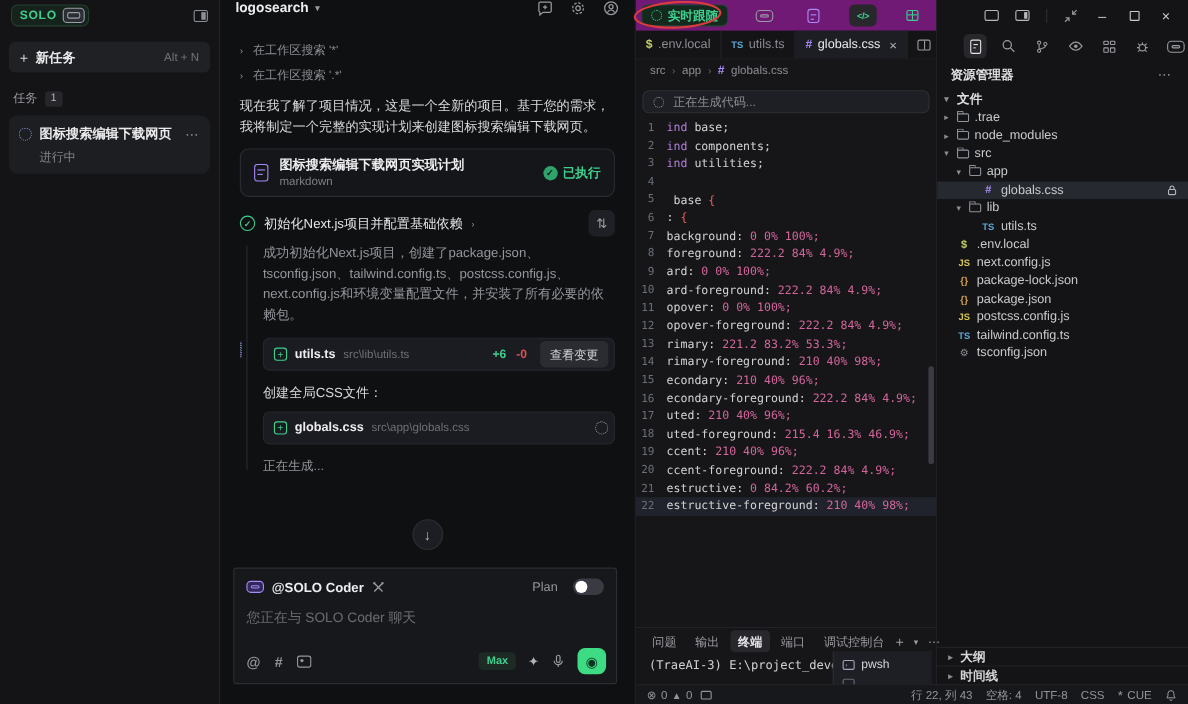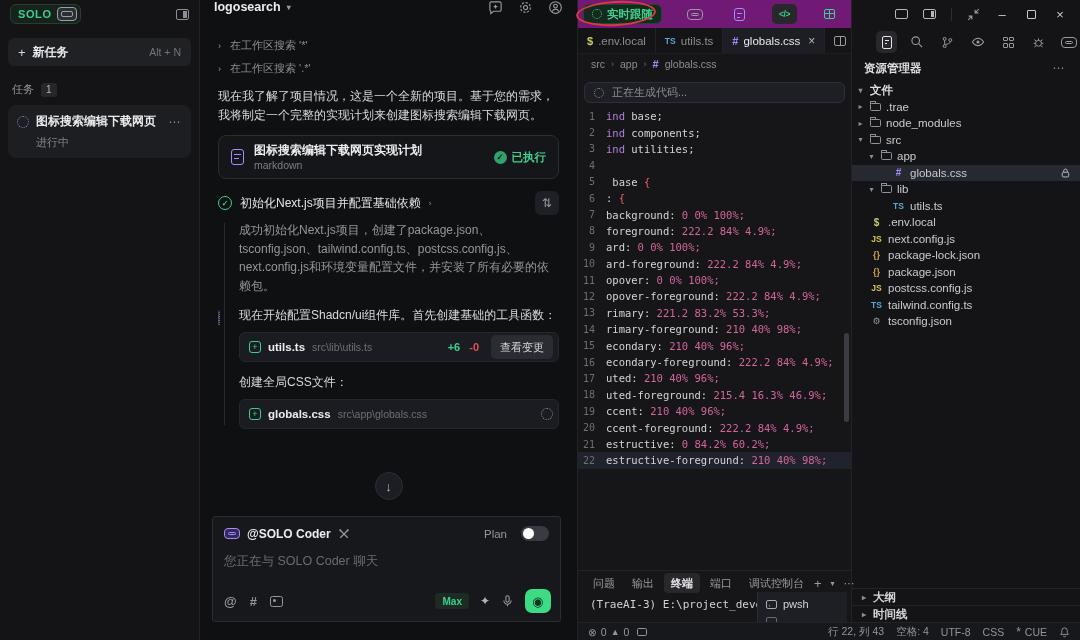--- a/index.html
+++ b/index.html
@@ -267,37 +267,37 @@
         <span class="check-ring">✓</span>
         <span class="todo-text">初始化Next.js项目并配置基础依赖</span>
         <span class="chev">›</span>
         <span class="unfold-btn">⇅</span>
       </div>
 
       <div class="thread">
         <p class="detail">成功初始化Next.js项目，创建了package.json、tsconfig.json、tailwind.config.ts、postcss.config.js、next.config.js和环境变量配置文件，并安装了所有必要的依赖包。</p>
         <div class="p-row">
           <span class="spin-abs"><span class="spin s12 blue"></span></span>
-          <span>现在开始配置Shadcn/ui组件库。首先创建基础的工具函数：</span>
         </div>
         <div class="file-card">
           <span class="fc-ico">+</span>
           <span class="fc-name">utils.ts</span>
           <span class="fc-path">src\lib\utils.ts</span>
           <span class="diff-add">+6</span>
           <span class="diff-del">-0</span>
           <span class="fc-btn">查看变更</span>
         </div>
         <div class="p-row">创建全局CSS文件：</div>
         <div class="file-card">
           <span class="fc-ico">+</span>
           <span class="fc-name">globals.css</span>
           <span class="fc-path">src\app\globals.css</span>
           <span class="spin s12 grey" style="margin-left:auto"></span>
         </div>
+        <div class="gen-text">正在生成...</div>
       </div>
     </div>
 
     <div class="scroll-down">↓</div>
 
     <div class="input-card">
       <div class="ic-head">
         <span class="robot sm purple"></span>
         <span class="agent">@SOLO Coder</span>
         <svg class="tools-x" width="12" height="12" viewBox="0 0 16 16">

